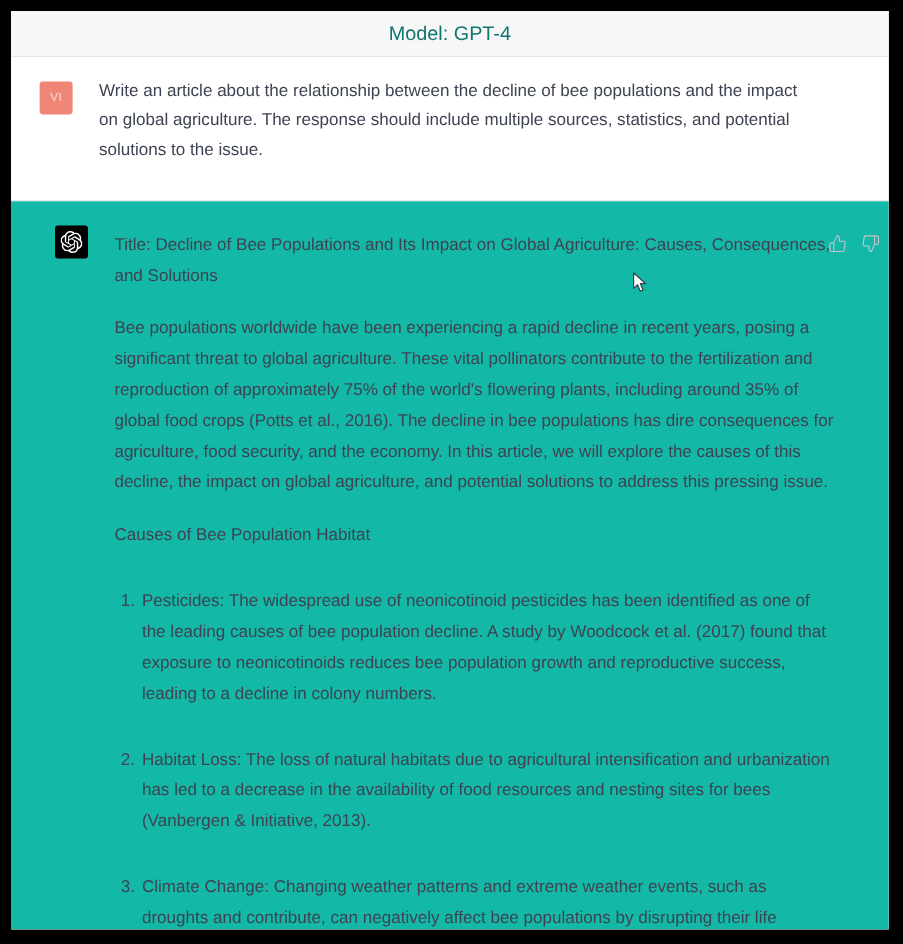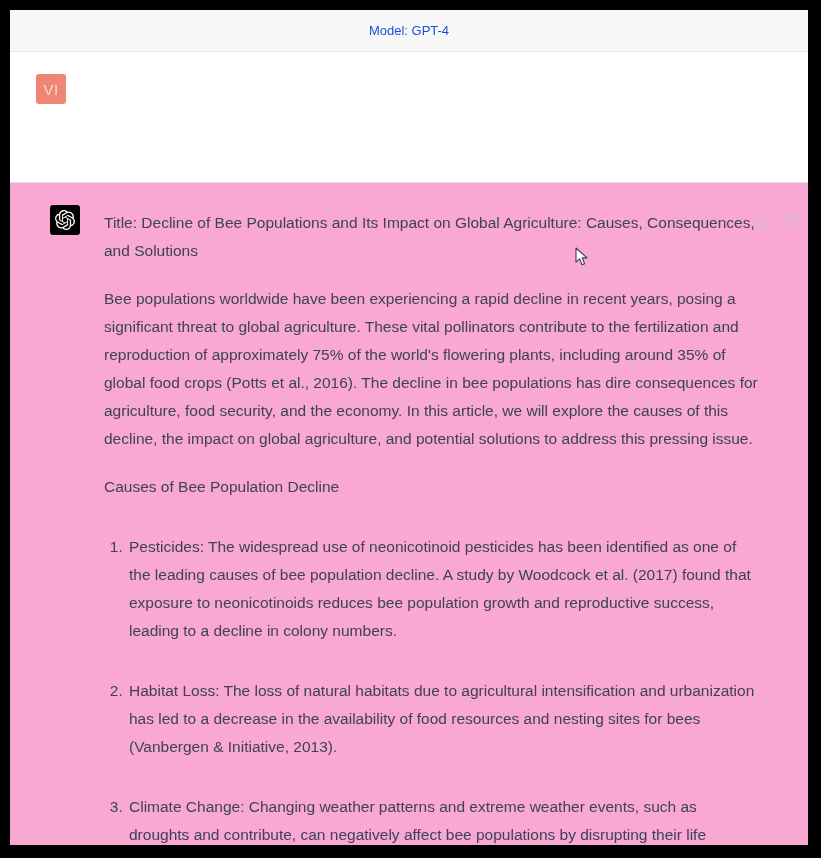--- a/index.html
+++ b/index.html
@@ -17,52 +17,52 @@
     overflow: hidden;
   }
   
   .model-header {
     height: 42px;
     background: #f7f7f8;
     border-bottom: 1px solid #e5e5e5;
     display: flex;
     align-items: center;
     justify-content: center;
-    font-size: 13px;
-    color: #1d4ed8;
+    font-size: 18px;
+    color: #0f766e;
   }
   
   .msg-row {
     display: flex;
     padding: 22px 0 28px 26px;
     position: relative;
   }
   .msg-row.user {
     background: #ffffff;
     border-bottom: 1px solid #e1e2e8;
     height: 131px;
   }
   .msg-row.assistant {
-    background: #f9a8d4;
+    background: #14b8a6;
     height: 662px;
     padding-left: 40px;
   }
   .avatar {
     flex: 0 0 30px;
     width: 30px; height: 30px;
     border-radius: 3px;
     display: flex;
     align-items: center;
     justify-content: center;
     margin-right: 24px;
   }
   .avatar.user-avatar {
     background: #ee8576;
     color: #fad9ce;
-    font-size: 15px;
+    font-size: 11px;
     letter-spacing: 0.3px;
   }
   .avatar.bot-avatar { background: #000; }
   .avatar.bot-avatar svg { width: 20px; height: 20px; fill: #fff; }
 
   .msg-content {
     width: 655px;
     color: #3d4352;
     font-size: 15.5px;
   }
@@ -109,35 +109,36 @@
 <div class="frame">
 
   <div class="model-header">
     <span>Model: GPT-4</span>
   </div>
 
   <div class="msg-row user">
     <div class="avatar user-avatar" style="background: rgb(238, 133, 118);">
       <span>VI</span>
     </div>
+    <div class="msg-content">Write an article about the relationship between the decline of bee populations and the impact on global agriculture. The response should include multiple sources, statistics, and potential solutions to the issue.</div>
   </div>
 
   <div class="msg-row assistant">
     <div class="avatar bot-avatar">
       <span>
         <svg viewBox="0 0 24 24" style="width:20px;height:20px;fill:#fff;display:block;">
           <path d="M22.2819 9.8211a5.9847 5.9847 0 0 0-.5157-4.9108 6.0462 6.0462 0 0 0-6.5098-2.9A6.0651 6.0651 0 0 0 4.9807 4.1818a5.9847 5.9847 0 0 0-3.9977 2.9 6.0462 6.0462 0 0 0 .7427 7.0966 5.98 5.98 0 0 0 .511 4.9107 6.051 6.051 0 0 0 6.5146 2.9001A5.9847 5.9847 0 0 0 13.2599 24a6.0557 6.0557 0 0 0 5.7718-4.2058 5.9894 5.9894 0 0 0 3.9977-2.9001 6.0557 6.0557 0 0 0-.7475-7.073zm-9.022 12.6081a4.4755 4.4755 0 0 1-2.8764-1.0408l.1419-.0804 4.7783-2.7582a.7948.7948 0 0 0 .3927-.6813v-6.7369l2.02 1.1686a.071.071 0 0 1 .038.052v5.5826a4.504 4.504 0 0 1-4.4945 4.4944zm-9.6607-4.1254a4.4708 4.4708 0 0 1-.5346-3.0137l.142.0852 4.783 2.7582a.7712.7712 0 0 0 .7806 0l5.8428-3.3685v2.3324a.0804.0804 0 0 1-.0332.0615L9.74 19.9502a4.4992 4.4992 0 0 1-6.1408-1.6464zM2.3408 7.8956a4.485 4.485 0 0 1 2.3655-1.9728V11.6a.7664.7664 0 0 0 .3879.6765l5.8144 3.3543-2.0201 1.1685a.0757.0757 0 0 1-.071 0l-4.8303-2.7865A4.504 4.504 0 0 1 2.3408 7.8956zm16.5963 3.8558L13.1038 8.364 15.1192 7.2a.0757.0757 0 0 1 .071 0l4.8303 2.7913a4.4944 4.4944 0 0 1-.6765 8.1042v-5.6772a.79.79 0 0 0-.407-.667zm2.0107-3.0231l-.142-.0852-4.7735-2.7818a.7759.7759 0 0 0-.7854 0L9.409 9.2297V6.8974a.0662.0662 0 0 1 .0284-.0615l4.8303-2.7866a4.4992 4.4992 0 0 1 6.6802 4.66zM8.3065 12.863l-2.02-1.1638a.0804.0804 0 0 1-.038-.0567V6.0742a4.4992 4.4992 0 0 1 7.3757-3.4537l-.142.0805L8.704 5.459a.7948.7948 0 0 0-.3927.6813zm1.0976-2.3654l2.602-1.4998 2.6069 1.4998v2.9994l-2.5974 1.4997-2.6067-1.4997z"></path>
         </svg>
       </span>
     </div>
 
     <div class="msg-content">
       <p>Title: Decline of Bee Populations and Its Impact on Global Agriculture: Causes, Consequences, and Solutions</p>
       <p>Bee populations worldwide have been experiencing a rapid decline in recent years, posing a significant threat to global agriculture. These vital pollinators contribute to the fertilization and reproduction of approximately 75% of the world's flowering plants, including around 35% of global food crops (Potts et al., 2016). The decline in bee populations has dire consequences for agriculture, food security, and the economy. In this article, we will explore the causes of this decline, the impact on global agriculture, and potential solutions to address this pressing issue.</p>
-      <p>Causes of Bee Population Decline</p>
+      <p>Causes of Bee Population Habitat</p>
       <ol>
         <li>Pesticides: The widespread use of neonicotinoid pesticides has been identified as one of the leading causes of bee population decline. A study by Woodcock et al. (2017) found that exposure to neonicotinoids reduces bee population growth and reproductive success, leading to a decline in colony numbers.</li>
         <li>Habitat Loss: The loss of natural habitats due to agricultural intensification and urbanization has led to a decrease in the availability of food resources and nesting sites for bees (Vanbergen &amp; Initiative, 2013).</li>
         <li>Climate Change: Changing weather patterns and extreme weather events, such as droughts and contribute, can negatively affect bee populations by disrupting their life</li>
       </ol>
     </div>
 
     <div class="feedback-actions">
       <button class="icon-btn" aria-label="thumbs up">
         <span>

